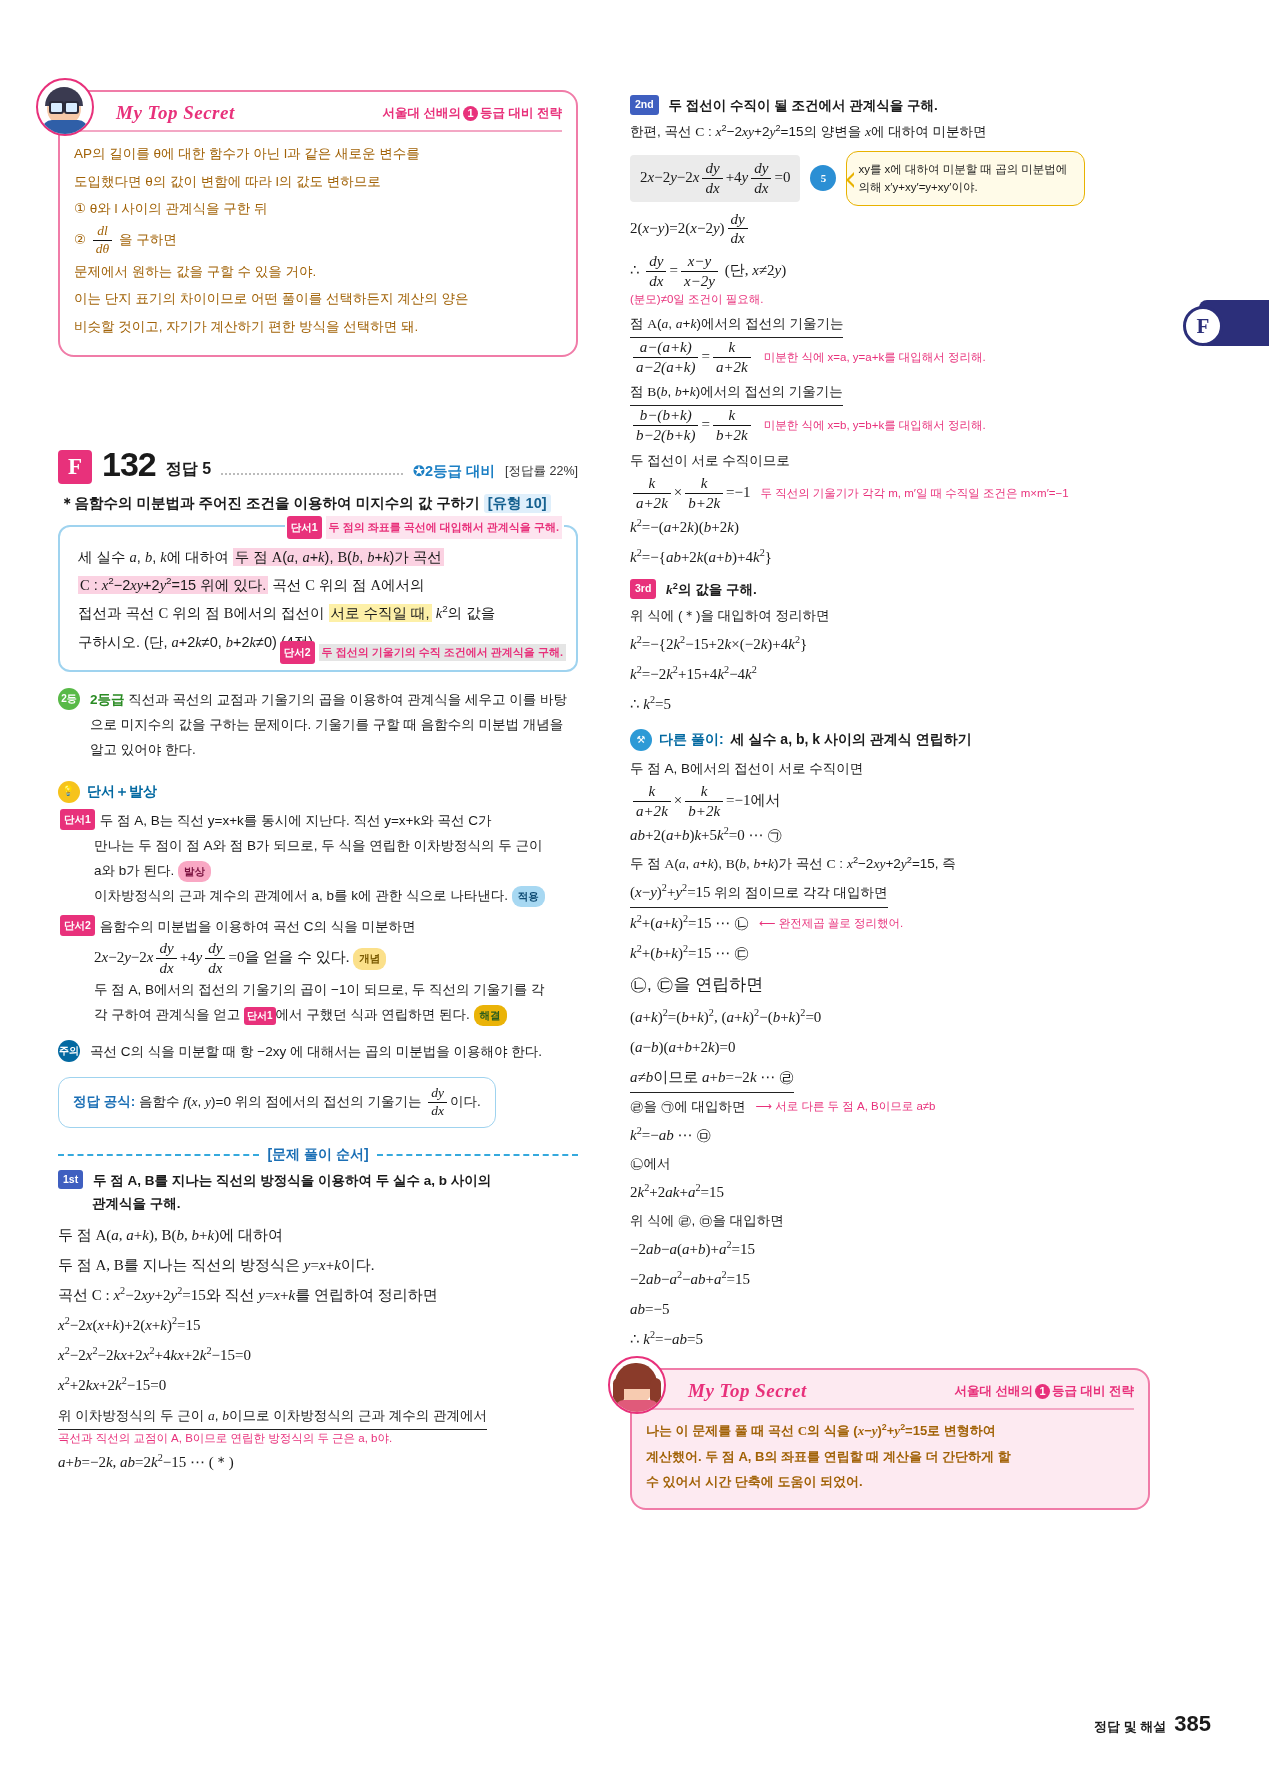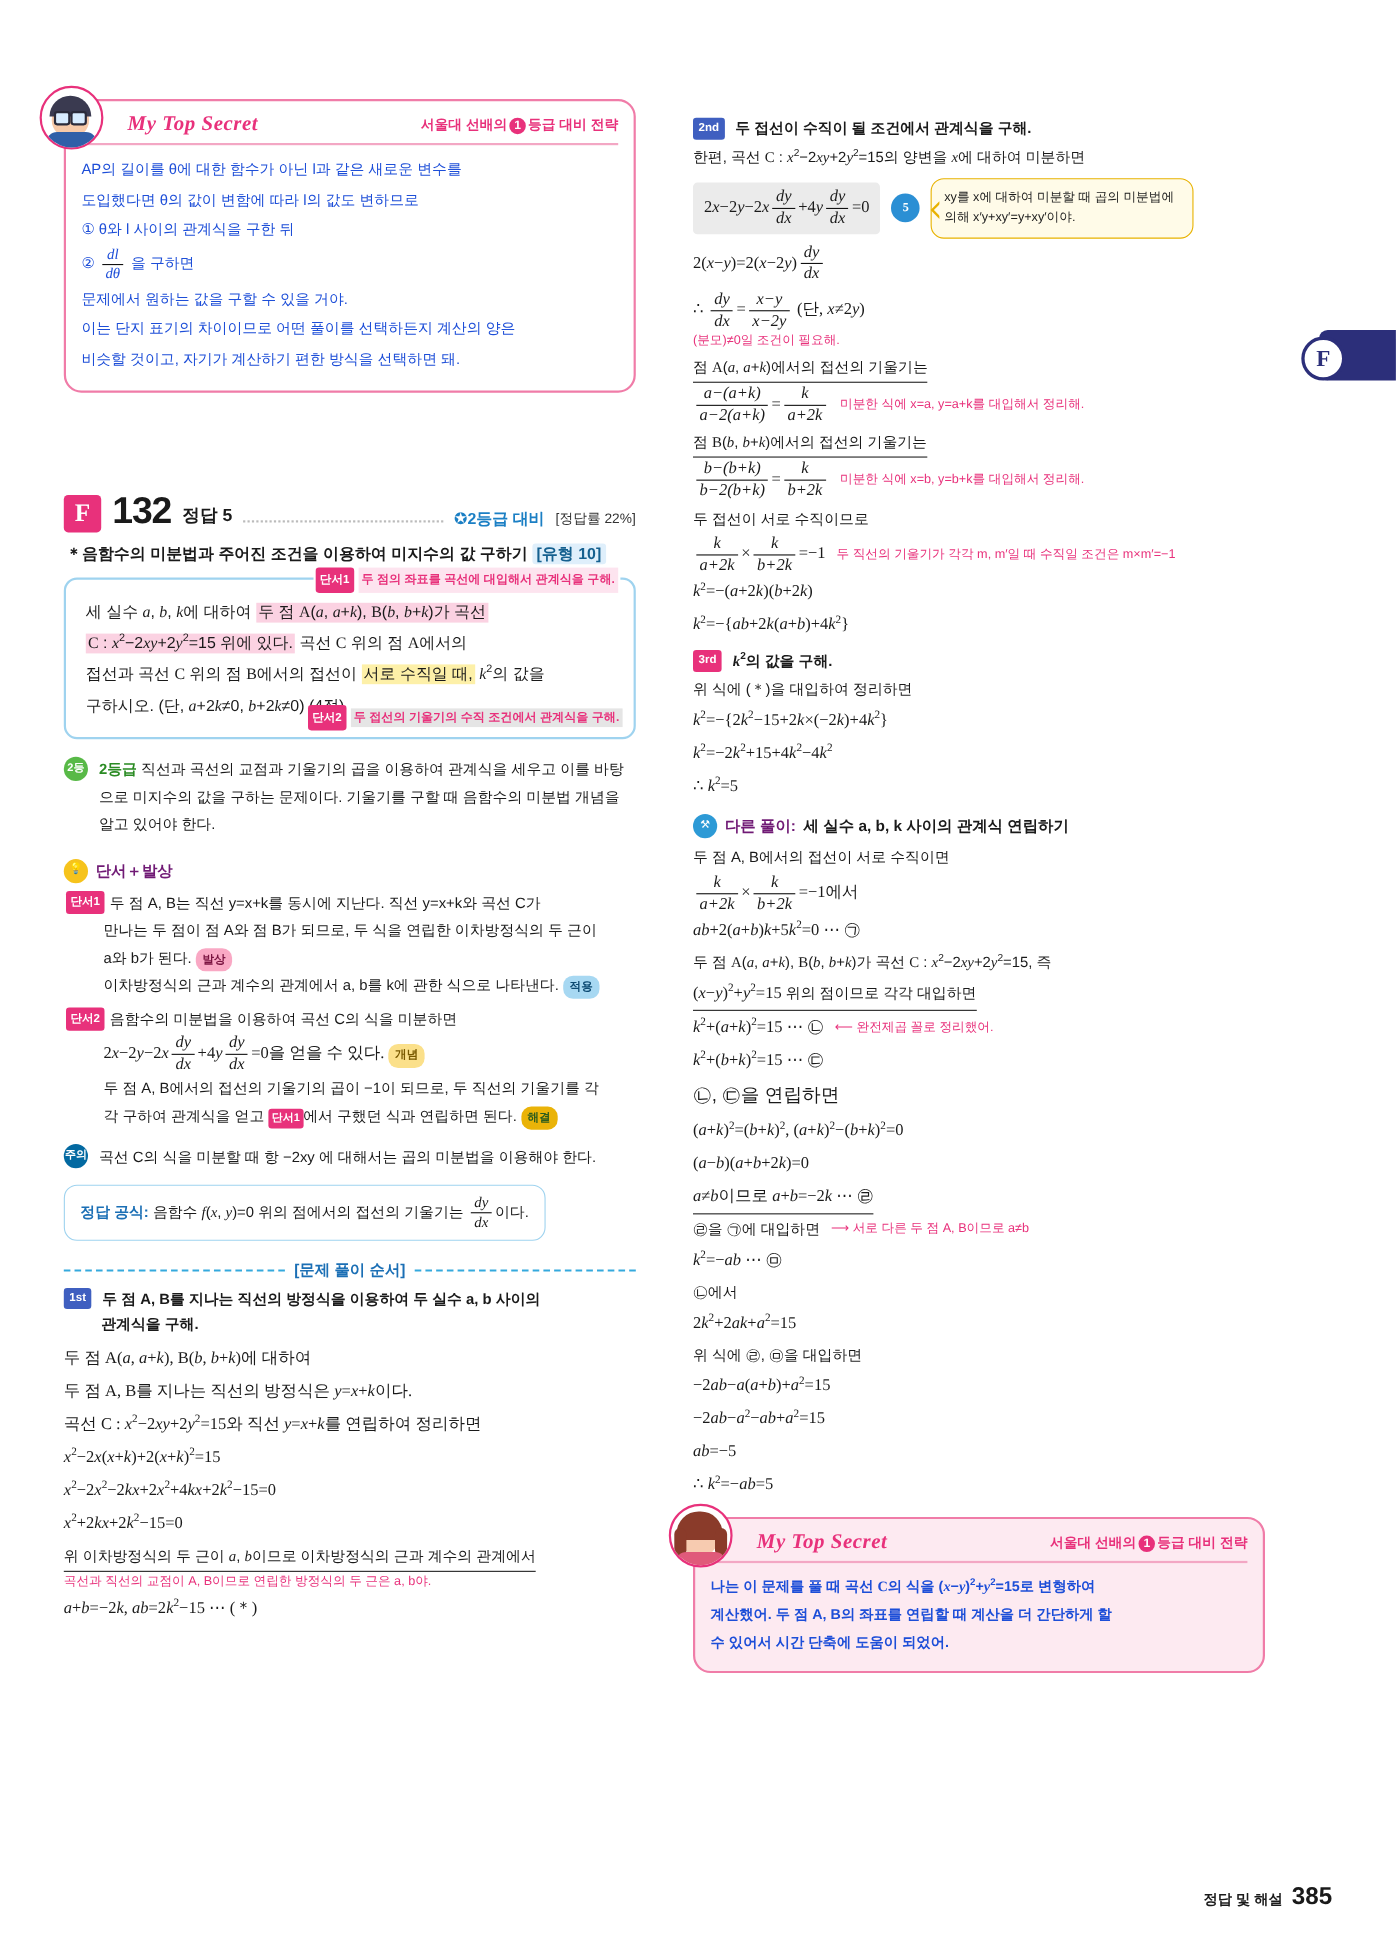--- a/index.html
+++ b/index.html
@@ -16,21 +16,21 @@
   .frac .num{display:block;padding:0 3px;border-bottom:1.3px solid #111;line-height:1.25;}
   .frac .den{display:block;padding:0 3px;line-height:1.25;}
   sup{font-size:.68em;}
 
   
   .mts{border:2px solid #f07ca8;border-radius:16px;background:#fff;padding:10px 14px 14px 14px;position:relative;}
   .mts-head{display:flex;align-items:center;justify-content:space-between;border-bottom:2px solid #f3a7c4;padding-bottom:6px;margin-bottom:8px;}
   .mts-title{font-family:"Liberation Serif",serif;font-style:italic;font-weight:bold;color:#e8317b;font-size:19px;letter-spacing:.5px;}
   .mts-right{font-size:12.5px;font-weight:bold;color:#e8317b;}
   .mts-right .num{display:inline-block;width:15px;height:15px;line-height:15px;text-align:center;border-radius:50%;background:#e8317b;color:#fff;font-size:11px;margin:0 2px;}
-  .mts-body{font-size:13.5px;line-height:2.05;color:#1d4ed8;font-weight:500;}
+  .mts-body{font-size:13.5px;line-height:2.05;color:#a16207;font-weight:500;}
   .avatar{position:absolute;left:-24px;top:-14px;width:54px;height:54px;border-radius:50%;background:#fff;border:2px solid #e8317b;overflow:hidden;}
   .av-face{position:absolute;left:9px;top:12px;width:34px;height:34px;border-radius:50%;background:#f6c9a8;}
   .av-hair{position:absolute;left:7px;top:7px;width:38px;height:19px;border-radius:19px 19px 0 0;background:#3a3a50;}
   .av-g1,.av-g2{position:absolute;top:21px;width:11px;height:9px;border:2px solid #2b2b3a;border-radius:3px;background:#d8ecff;}
   .av-g1{left:11px;} .av-g2{left:26px;}
   .av-body{position:absolute;left:4px;top:40px;width:46px;height:18px;background:#2f5fa8;border-radius:10px 10px 0 0;}
   .mts2 .mts-body{font-weight:600;}
   .mts2{background:#fdeaf1;}
 
   
@@ -59,21 +59,21 @@
   
   .sec{margin-top:16px;font-size:13.5px;line-height:1.85;}
   .sec-h{display:flex;align-items:center;gap:7px;font-weight:bold;font-size:14px;margin-bottom:4px;}
   .ico{width:22px;height:22px;border-radius:50%;display:inline-block;flex:none;}
   .ico-green{background:#58b947;}
   .ico-bulb{background:#f6c31c;}
   .ico-warn{background:#0369a1;}
   .ico-blue{background:#2d9ad6;}
   .ico-txt{color:#fff;font-size:10px;display:flex;align-items:center;justify-content:center;height:100%;font-weight:bold;}
   .hd-green{color:#2a8b23;}
-  .hd-blue{color:#701a75;}
+  .hd-blue{color:#0369a1;}
   .body-ind{padding-left:2px;}
   .sub{display:inline-block;background:#e8317b;color:#fff;font-size:10.5px;font-weight:bold;border-radius:3px;padding:1px 4px;margin-right:5px;vertical-align:2px;}
   .tag-pink{display:inline-block;background:#f9a8c4;color:#7a1340;font-size:10.5px;font-weight:bold;border-radius:9px;padding:1px 6px;}
   .tag-blue{display:inline-block;background:#a7d8f2;color:#0d4a72;font-size:10.5px;font-weight:bold;border-radius:9px;padding:1px 6px;}
   .tag-yellow{display:inline-block;background:#fbe08a;color:#7a5a00;font-size:10.5px;font-weight:bold;border-radius:9px;padding:1px 6px;}
   .tag-green{display:inline-block;background:#eab308;color:#2b5c1d;font-size:10.5px;font-weight:bold;border-radius:9px;padding:1px 6px;}
   .clue-i{display:inline-block;background:#e8317b;color:#fff;font-size:10px;font-weight:bold;border-radius:3px;padding:0 3px;}
 
   .formula-box{border:1.5px solid #9fd3ef;border-radius:12px;padding:7px 14px;font-size:13.5px;margin-top:12px;display:inline-block;}
   .formula-box b{color:#1b6fb5;}
@@ -242,21 +242,21 @@
         <div><span class="math">x</span><sup>2</sup>−2<span class="math">x</span>(<span class="math">x</span>+<span class="math">k</span>)+2(<span class="math">x</span>+<span class="math">k</span>)<sup>2</sup>=15</div>
         <div><span class="math">x</span><sup>2</sup>−2<span class="math">x</span><sup>2</sup>−2<span class="math">kx</span>+2<span class="math">x</span><sup>2</sup>+4<span class="math">kx</span>+2<span class="math">k</span><sup>2</sup>−15=0</div>
         <div><span class="math">x</span><sup>2</sup>+2<span class="math">kx</span>+2<span class="math">k</span><sup>2</sup>−15=0</div>
         <div class="under" style="display:inline-block;font-style:normal;font-family:'Liberation Sans',sans-serif;font-size:13.5px;">위 이차방정식의 두 근이 <span class="math">a</span>, <span class="math">b</span>이므로 이차방정식의 근과 계수의 관계에서</div>
         <div class="note-pink" style="font-family:'Liberation Sans',sans-serif;font-style:normal;">곡선과 직선의 교점이 A, B이므로 연립한 방정식의 두 근은 a, b야.</div>
         <div><span class="math">a</span>+<span class="math">b</span>=−2<span class="math">k</span>, <span class="math">ab</span>=2<span class="math">k</span><sup>2</sup>−15 ⋯ (＊)</div>
       </div>
     </div>
   </div>
 
-  <div class="col right" style="top:106px;">
+  <div class="col right" style="top:95px;">
 
     <div style="font-size:13.5px;line-height:1.7;">
       <div>
         <span class="step">2nd</span>
         <span style="font-weight:bold;">두 접선이 수직이 될 조건에서 관계식을 구해.</span>
       </div>
       <div class="eq">
         <div style="font-family:'Liberation Sans',sans-serif;font-size:13.5px;">한편, 곡선 <span class="math up">C</span> : <span class="math">x</span><sup>2</sup>−2<span class="math">xy</span>+2<span class="math">y</span><sup>2</sup>=15의 양변을 <span class="math">x</span>에 대하여 미분하면</div>
 
         <div class="rowflex" style="align-items:center;margin:6px 0 4px;">

